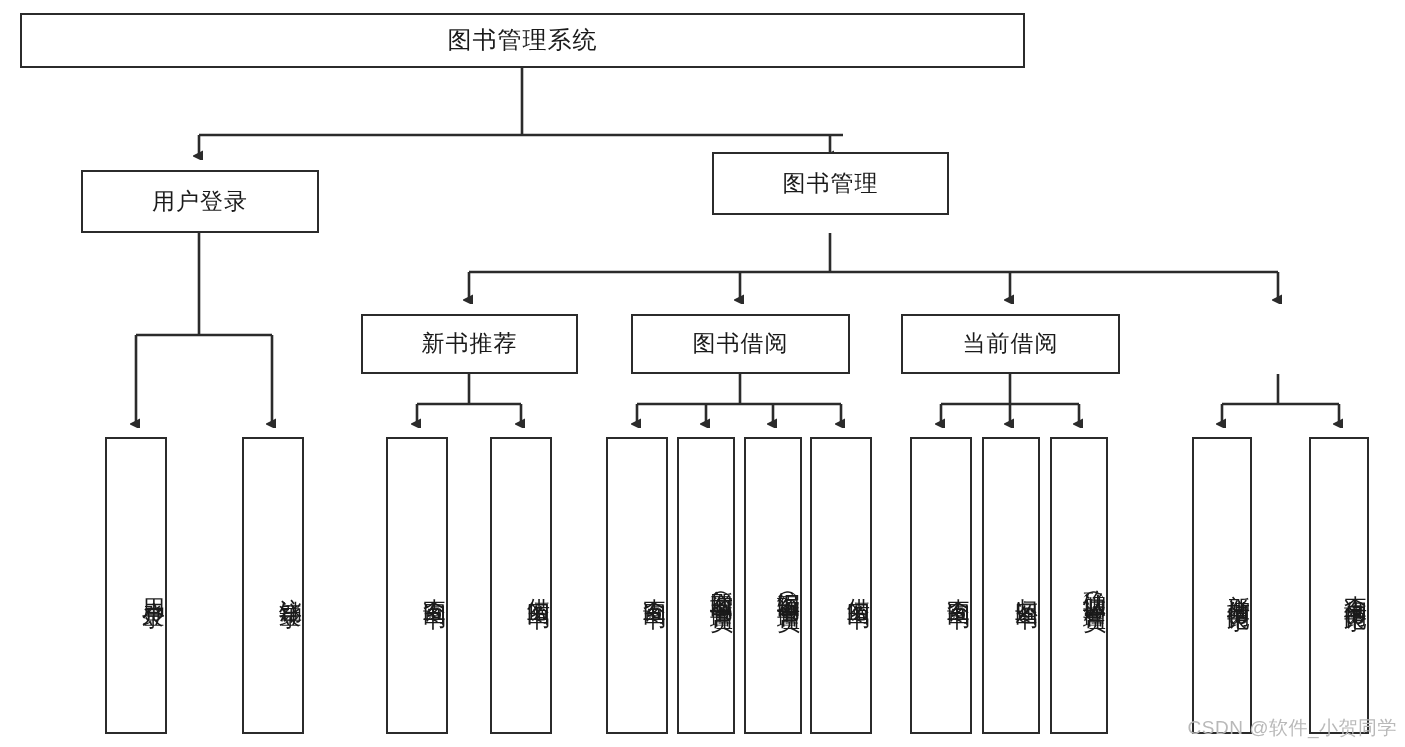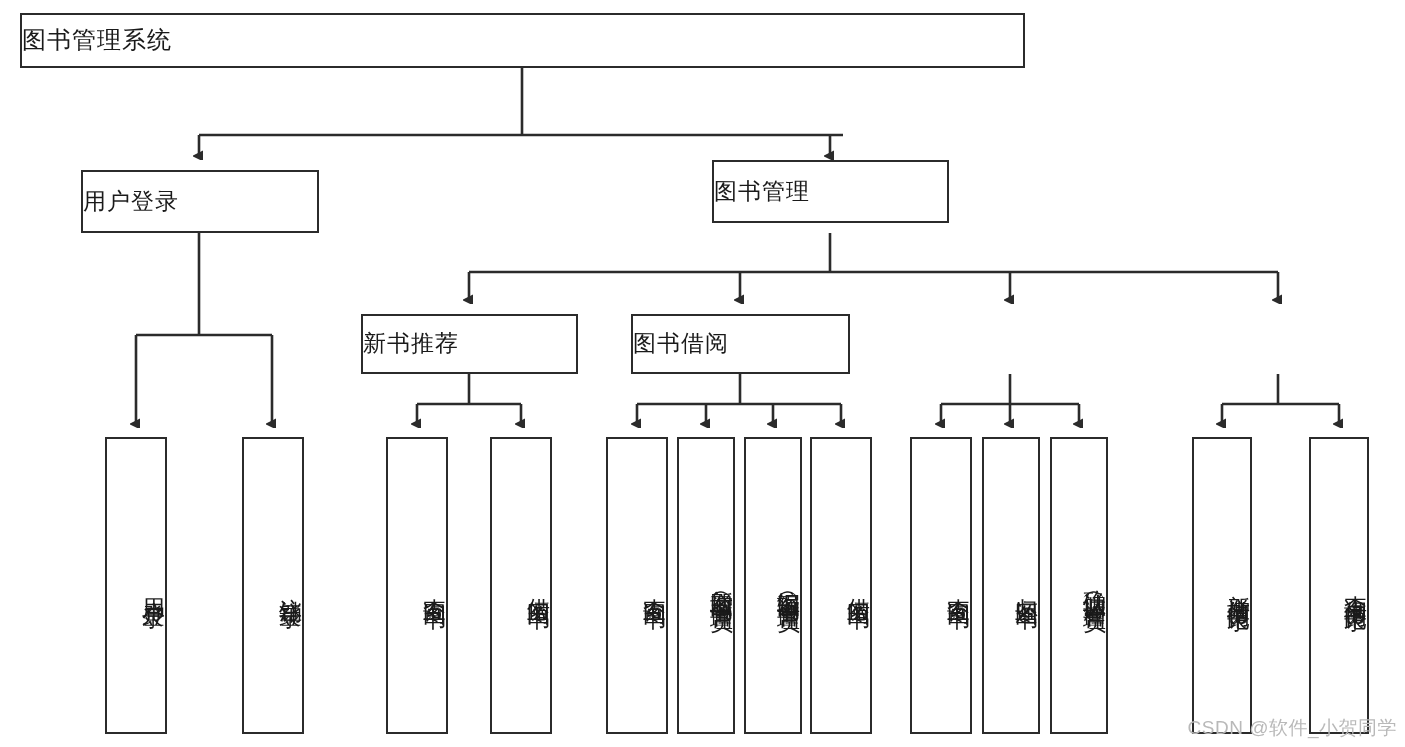--- a/index.html
+++ b/index.html
@@ -26,21 +26,21 @@
     height: 747px;
     pointer-events: none;
   }
   .node {
     position: absolute;
     box-sizing: border-box;
     background: #ffffff;
     border: 2.5px solid #2b2b2b;
     display: flex;
     align-items: center;
-    justify-content: flex-start;
+    justify-content: center;
     color: #1a1a1a;
     z-index: 2;
   }
   .node.horiz {
     font-size: 23px;
     letter-spacing: 1px;
     line-height: 1.1;
   }
   .node.root {
     font-size: 24px;
@@ -127,29 +127,32 @@
     </g>
   </svg>
 
   <div class="node horiz root" style="left:20px; top:13px; width:1005px; height:55px;">
     <span>图书管理系统</span>
   </div>
 
   <div class="node horiz" style="left:81px; top:170px; width:238px; height:63px;">
     <span>用户登录</span>
   </div>
-  <div class="node horiz" style="left:712px; top:160px; width:237px; height:63px;">
+  <div class="node horiz" style="left:712px; top:152px; width:237px; height:63px;">
     <span>图书管理</span>
   </div>
 
   <div class="node horiz" style="left:361px; top:314px; width:217px; height:60px;">
     <span>新书推荐</span>
   </div>
   <div class="node horiz" style="left:631px; top:314px; width:219px; height:60px;">
     <span>图书借阅</span>
+  </div>
+  <div class="node horiz" style="left:901px; top:314px; width:219px; height:60px;">
+    <span>当前借阅</span>
   </div>
 
   <div class="node vert" style="left:105px; top:437px; width:62px; height:297px;">
     <span class="vlabel">用户登录</span>
   </div>
   <div class="node vert" style="left:242px; top:437px; width:62px; height:297px;">
     <span class="vlabel">注销登录</span>
   </div>
 
   <div class="node vert" style="left:386px; top:437px; width:62px; height:297px;">

